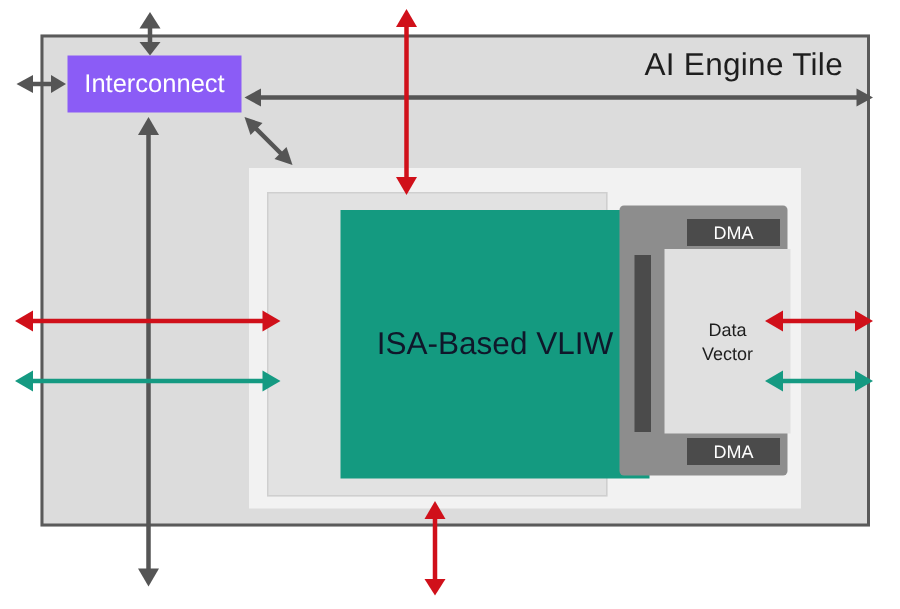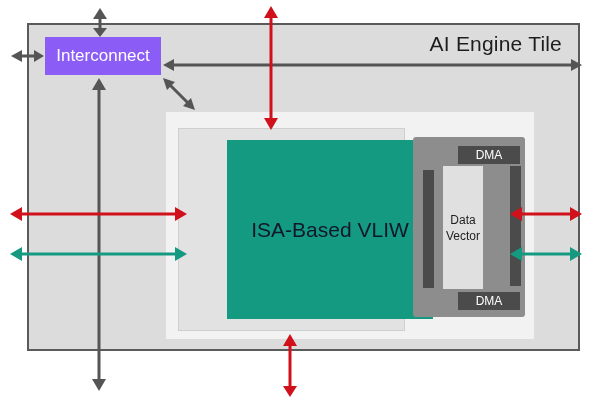--- a/index.html
+++ b/index.html
@@ -17,21 +17,21 @@
                  text-align: center; font-size: 21px; line-height: 30px; margin-left: 40px; }
     #mem-frame { left: 413px; top: 137px; width: 112px; height: 180px; background: #8d8d8d;
                  border-radius: 3px; }
     .dma { left: 458px; width: 62px; height: 18px; background: #4b4b4b; color: #ffffff;
            font-size: 12px; line-height: 18px; text-align: center; }
     #dma-top { top: 146px; }
     #dma-bottom { top: 292px; }
     .mem-bar { width: 11px; background: #4b4b4b; }
     #bar-left { left: 423px; top: 170px; height: 118px; }
     #bar-right { left: 510px; top: 166px; height: 120px; }
-    #data-memory { left: 443px; top: 166px; width: 40px; height: 123px; background: #e0e0e0;
+    #data-memory { left: 443px; top: 166px; width: 84px; height: 123px; background: #e0e0e0;
                    display: flex; align-items: center; justify-content: center; text-align: center;
                    font-size: 12px; line-height: 16px; color: #1e1e1e; }
     #interconnect { left: 45px; top: 37px; width: 116px; height: 38px; background: #8b5cf6;
                     color: #ffffff; font-size: 17px; line-height: 38px; text-align: center; }
     #arrows { left: 0; top: 0; width: 600px; height: 406px; pointer-events: none; }
   </style>
 </head>
 <body>
 
 <div id="tile" class="abs"></div>

